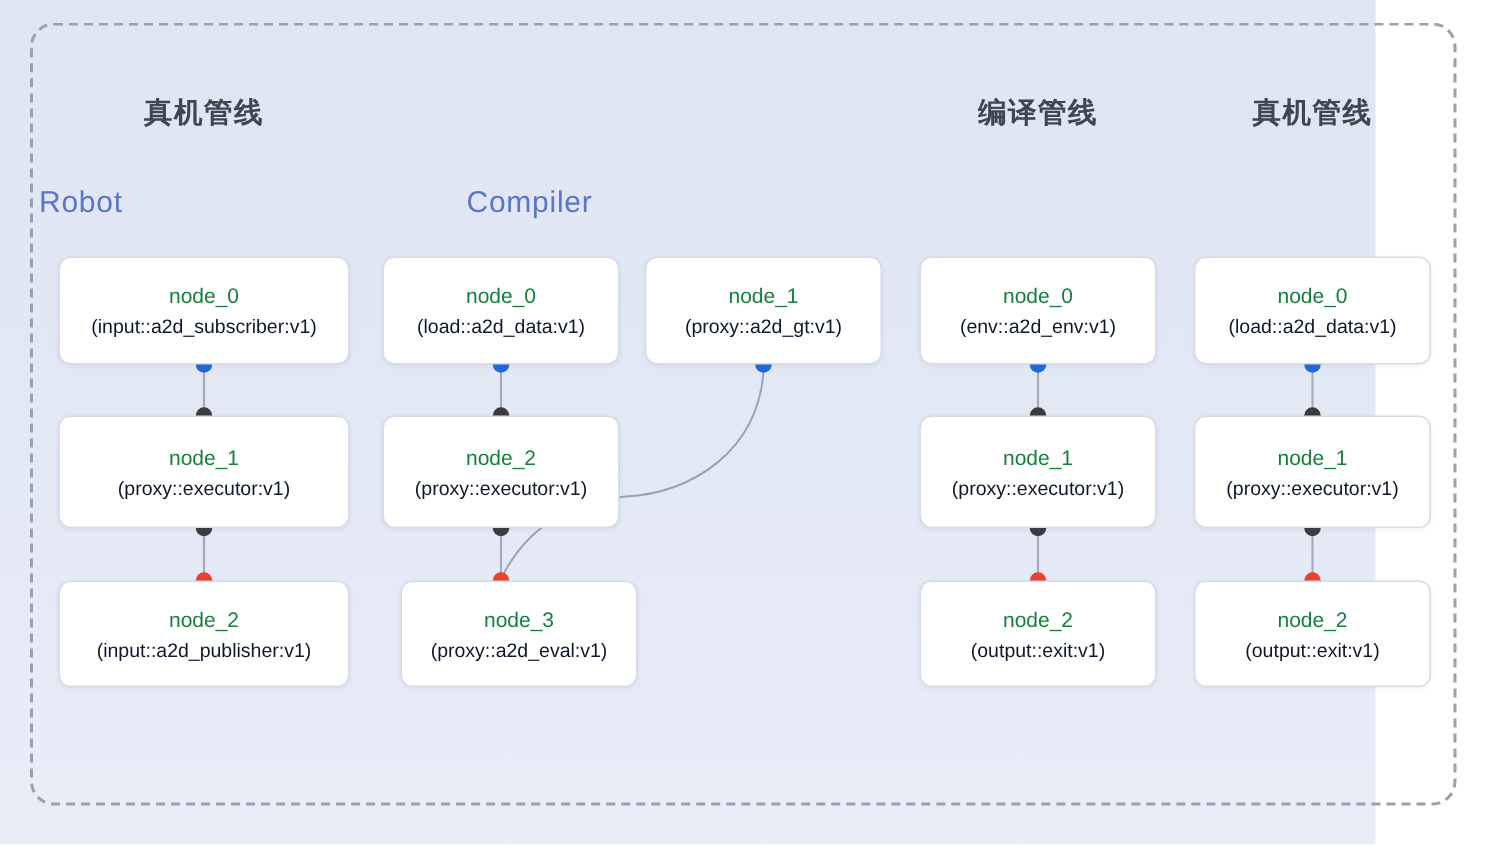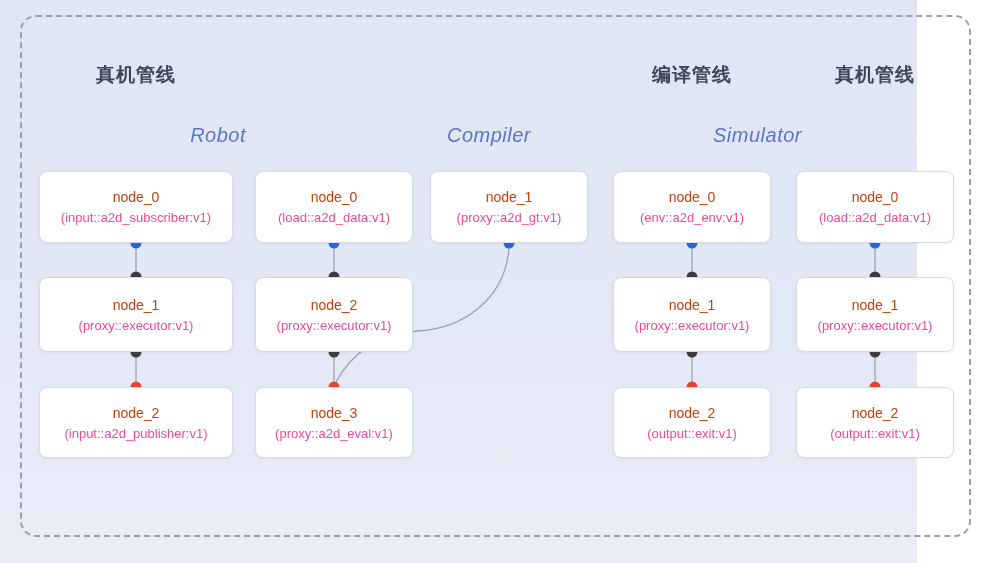--- a/index.html
+++ b/index.html
@@ -29,50 +29,49 @@
     text-align: center;
     font-size: 19px;
     font-weight: 700;
     color: #3e4554;
     letter-spacing: 1px;
   }
   .en-header {
     position: absolute;
     width: 220px;
     top: 124px;
-    text-align: right;
+    text-align: left;
     font-size: 20px;
     font-weight: 400;
     color: #5a76c5;
     letter-spacing: 0.5px;
-    font-style: italic;
   }
   .node-box {
     position: absolute;
     box-sizing: border-box;
     background: #ffffff;
     border: 1px solid #d7dbe5;
     border-radius: 8px;
     box-shadow: 0 1px 3px rgba(70, 85, 130, 0.08);
     display: flex;
     flex-direction: column;
     align-items: center;
     justify-content: center;
     gap: 3px;
     padding: 4px 6px;
   }
   .node-title {
     font-size: 14px;
-    color: #c2410c;
+    color: #15803d;
     line-height: 18px;
     white-space: nowrap;
   }
   .node-subtitle {
     font-size: 13px;
-    color: #ec4899;
+    color: #0f172a;
     line-height: 17px;
     white-space: nowrap;
   }
   #edges-layer {
     position: absolute;
     left: 0; top: 0;
     width: 997px; height: 563px;
     pointer-events: none;
   }
   .edge { stroke: #a3a9b6; stroke-width: 1.4; fill: none; }
@@ -145,27 +144,26 @@
     <div class="node-subtitle">(load::a2d_data:v1)</div>
   </div>
   <div class="node-box" style="left:430px; top:171px; width:158px; height:72px">
     <div class="node-title">node_1</div>
     <div class="node-subtitle">(proxy::a2d_gt:v1)</div>
   </div>
   <div class="node-box" style="left:255px; top:277px; width:158px; height:75px">
     <div class="node-title">node_2</div>
     <div class="node-subtitle">(proxy::executor:v1)</div>
   </div>
-  <div class="node-box" style="left:255px; top:387px; width:158px; height:71px">
+  <div class="node-box" style="left:267px; top:387px; width:158px; height:71px">
     <div class="node-title">node_3</div>
     <div class="node-subtitle">(proxy::a2d_eval:v1)</div>
   </div>
 
   <div class="zh-header" style="left:582px">编译管线</div>
-  <div class="en-header" style="left:582px">Simulator</div>
 
   <div class="node-box" style="left:613px; top:171px; width:158px; height:72px">
     <div class="node-title">node_0</div>
     <div class="node-subtitle">(env::a2d_env:v1)</div>
   </div>
   <div class="node-box" style="left:613px; top:277px; width:158px; height:75px">
     <div class="node-title">node_1</div>
     <div class="node-subtitle">(proxy::executor:v1)</div>
   </div>
   <div class="node-box" style="left:613px; top:387px; width:158px; height:71px">

